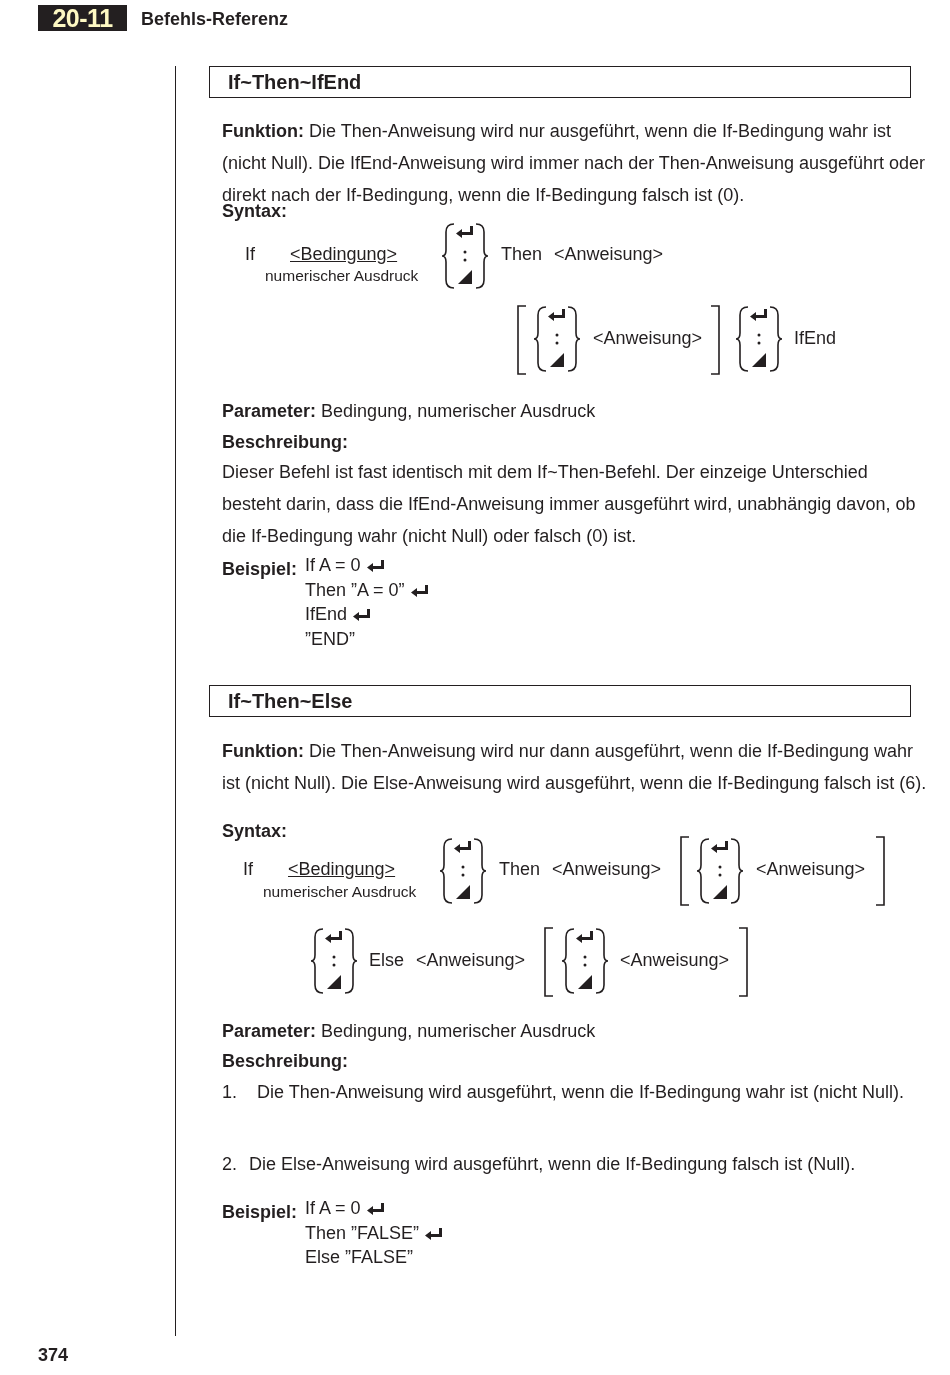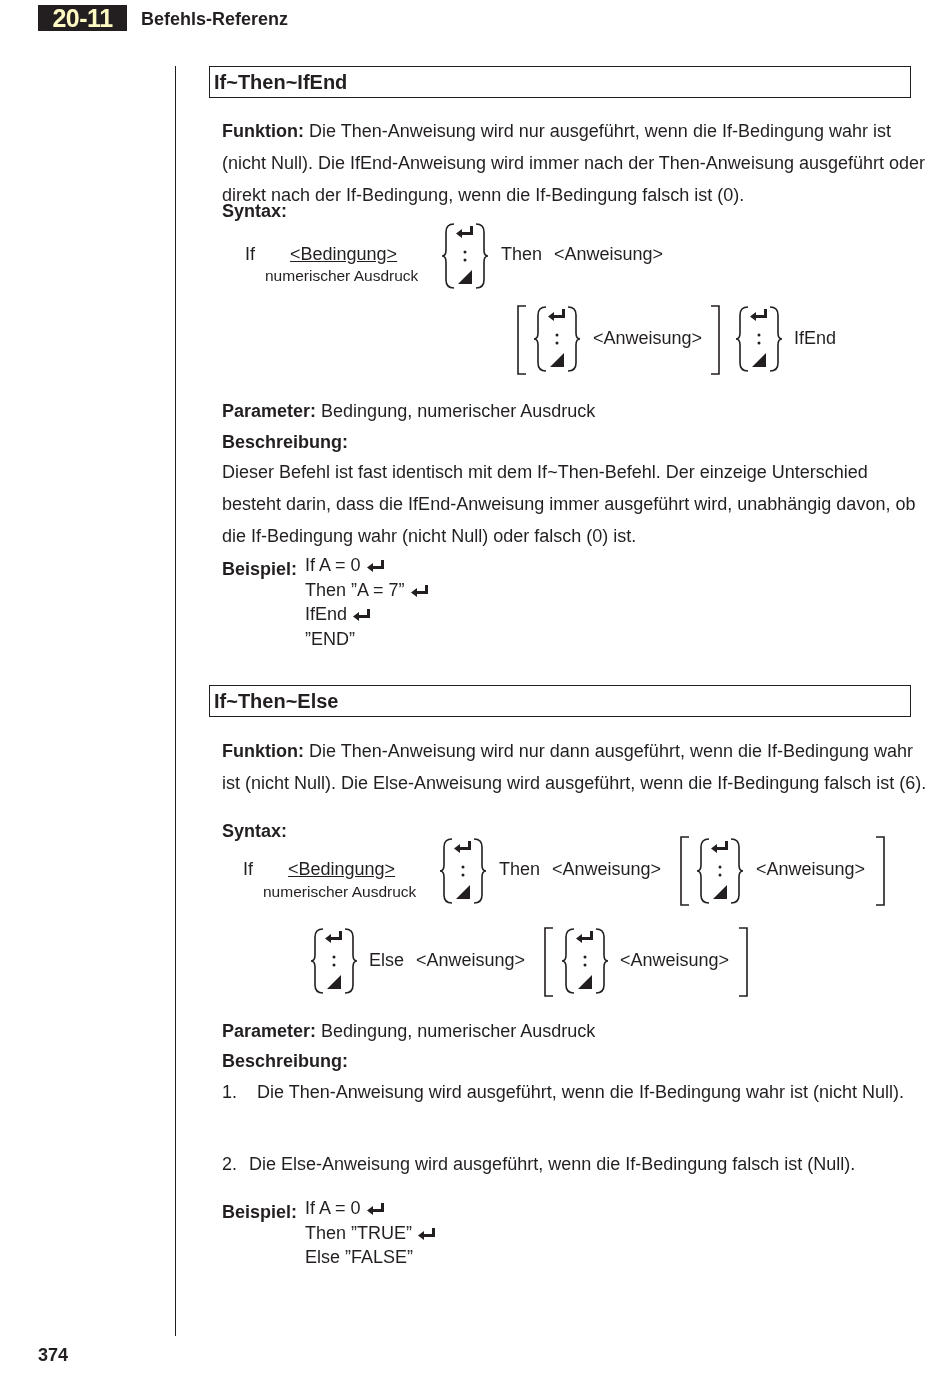--- a/index.html
+++ b/index.html
@@ -2,21 +2,21 @@
 <html><head>
 <meta charset="utf-8">
 <style>
   html,body{margin:0;padding:0;background:#fff;}
   body{width:950px;height:1375px;position:relative;overflow:hidden;font-family:"Liberation Sans",sans-serif;color:#231f20;}
   .abs{position:absolute;}
   .chapter-box{left:38px;top:5px;width:89px;height:26px;background:#231f20;color:#fef9c3;font-weight:bold;font-size:25px;line-height:26px;text-align:center;letter-spacing:-0.5px;}
   .chapter-title{left:141px;top:9px;font-weight:bold;font-size:18px;}
   .vline{left:175px;top:66px;width:1px;height:1270px;background:#231f20;}
   .page-num{left:38px;top:1345px;font-weight:bold;font-size:18px;}
-  .sec-head{left:209px;width:702px;height:32px;border:1px solid #231f20;box-sizing:border-box;font-weight:bold;font-size:20px;line-height:31px;padding-left:4px;}
+  .sec-head{left:209px;width:702px;height:32px;border:1px solid #231f20;box-sizing:border-box;font-weight:bold;font-size:20px;line-height:31px;padding-left:18px;}
   .para{left:222px;width:710px;font-size:18px;line-height:32px;}
   .lbl{font-weight:bold;}
   .txt{font-size:18px;white-space:nowrap;}
   .small{font-size:15.5px;white-space:nowrap;}
   .u{text-decoration:underline;text-align:center;}
   svg.sym{position:absolute;overflow:visible;}
   .code{left:305px;font-size:18px;line-height:24.5px;white-space:nowrap;}
   .enter{display:inline-block;width:18px;height:12px;vertical-align:middle;margin-left:6px;}
 </style>
 </head>
@@ -85,21 +85,21 @@
   <span>Bedingung, numerischer Ausdruck</span>
 </div>
 <div class="abs para lbl" style="top:426px;">Beschreibung:</div>
 <div class="abs para" style="top:456px;width:706px;">Dieser Befehl ist fast identisch mit dem If~Then-Befehl. Der einzeige Unterschied besteht darin, dass  die IfEnd-Anweisung immer ausgeführt wird, unabhängig davon, ob die If-Bedingung wahr (nicht Null) oder falsch (0) ist.</div>
 
 <div class="abs para lbl" style="top:553px;width:auto;">Beispiel:</div>
 <div class="abs code" style="top:553px;">
   <div><span>If A = 0</span><svg class="enter" viewBox="0 0 18 12">
         <use href="#enter-glyph"></use>
       </svg></div>
-  <div><span>Then ”A = 7”</span><svg class="enter" viewBox="0 0 18 12">
+  <div><span>Then ”A = 0”</span><svg class="enter" viewBox="0 0 18 12">
         <use href="#enter-glyph"></use>
       </svg></div>
   <div><span>IfEnd</span><svg class="enter" viewBox="0 0 18 12">
         <use href="#enter-glyph"></use>
       </svg></div>
   <div><span>”END”</span></div>
 </div>
 
 <div class="abs sec-head" style="top:685px;">If~Then~Else</div>
 
@@ -157,17 +157,17 @@
 <div class="abs para" style="top:1148px;width:700px;">
   <span class="abs" style="left:0;top:0;">2.</span>
   <div style="margin-left:27px;white-space:nowrap;">Die Else-Anweisung wird ausgeführt, wenn die If-Bedingung falsch ist (Null).</div>
 </div>
 
 <div class="abs para lbl" style="top:1196px;width:auto;">Beispiel:</div>
 <div class="abs code" style="top:1196px;">
   <div><span>If A = 0</span><svg class="enter" viewBox="0 0 18 12">
         <use href="#enter-glyph"></use>
       </svg></div>
-  <div><span>Then ”TRUE”</span><svg class="enter" viewBox="0 0 18 12">
+  <div><span>Then ”FALSE”</span><svg class="enter" viewBox="0 0 18 12">
         <use href="#enter-glyph"></use>
       </svg></div>
   <div><span>Else ”FALSE”</span></div>
 </div>
 
 </body></html>

